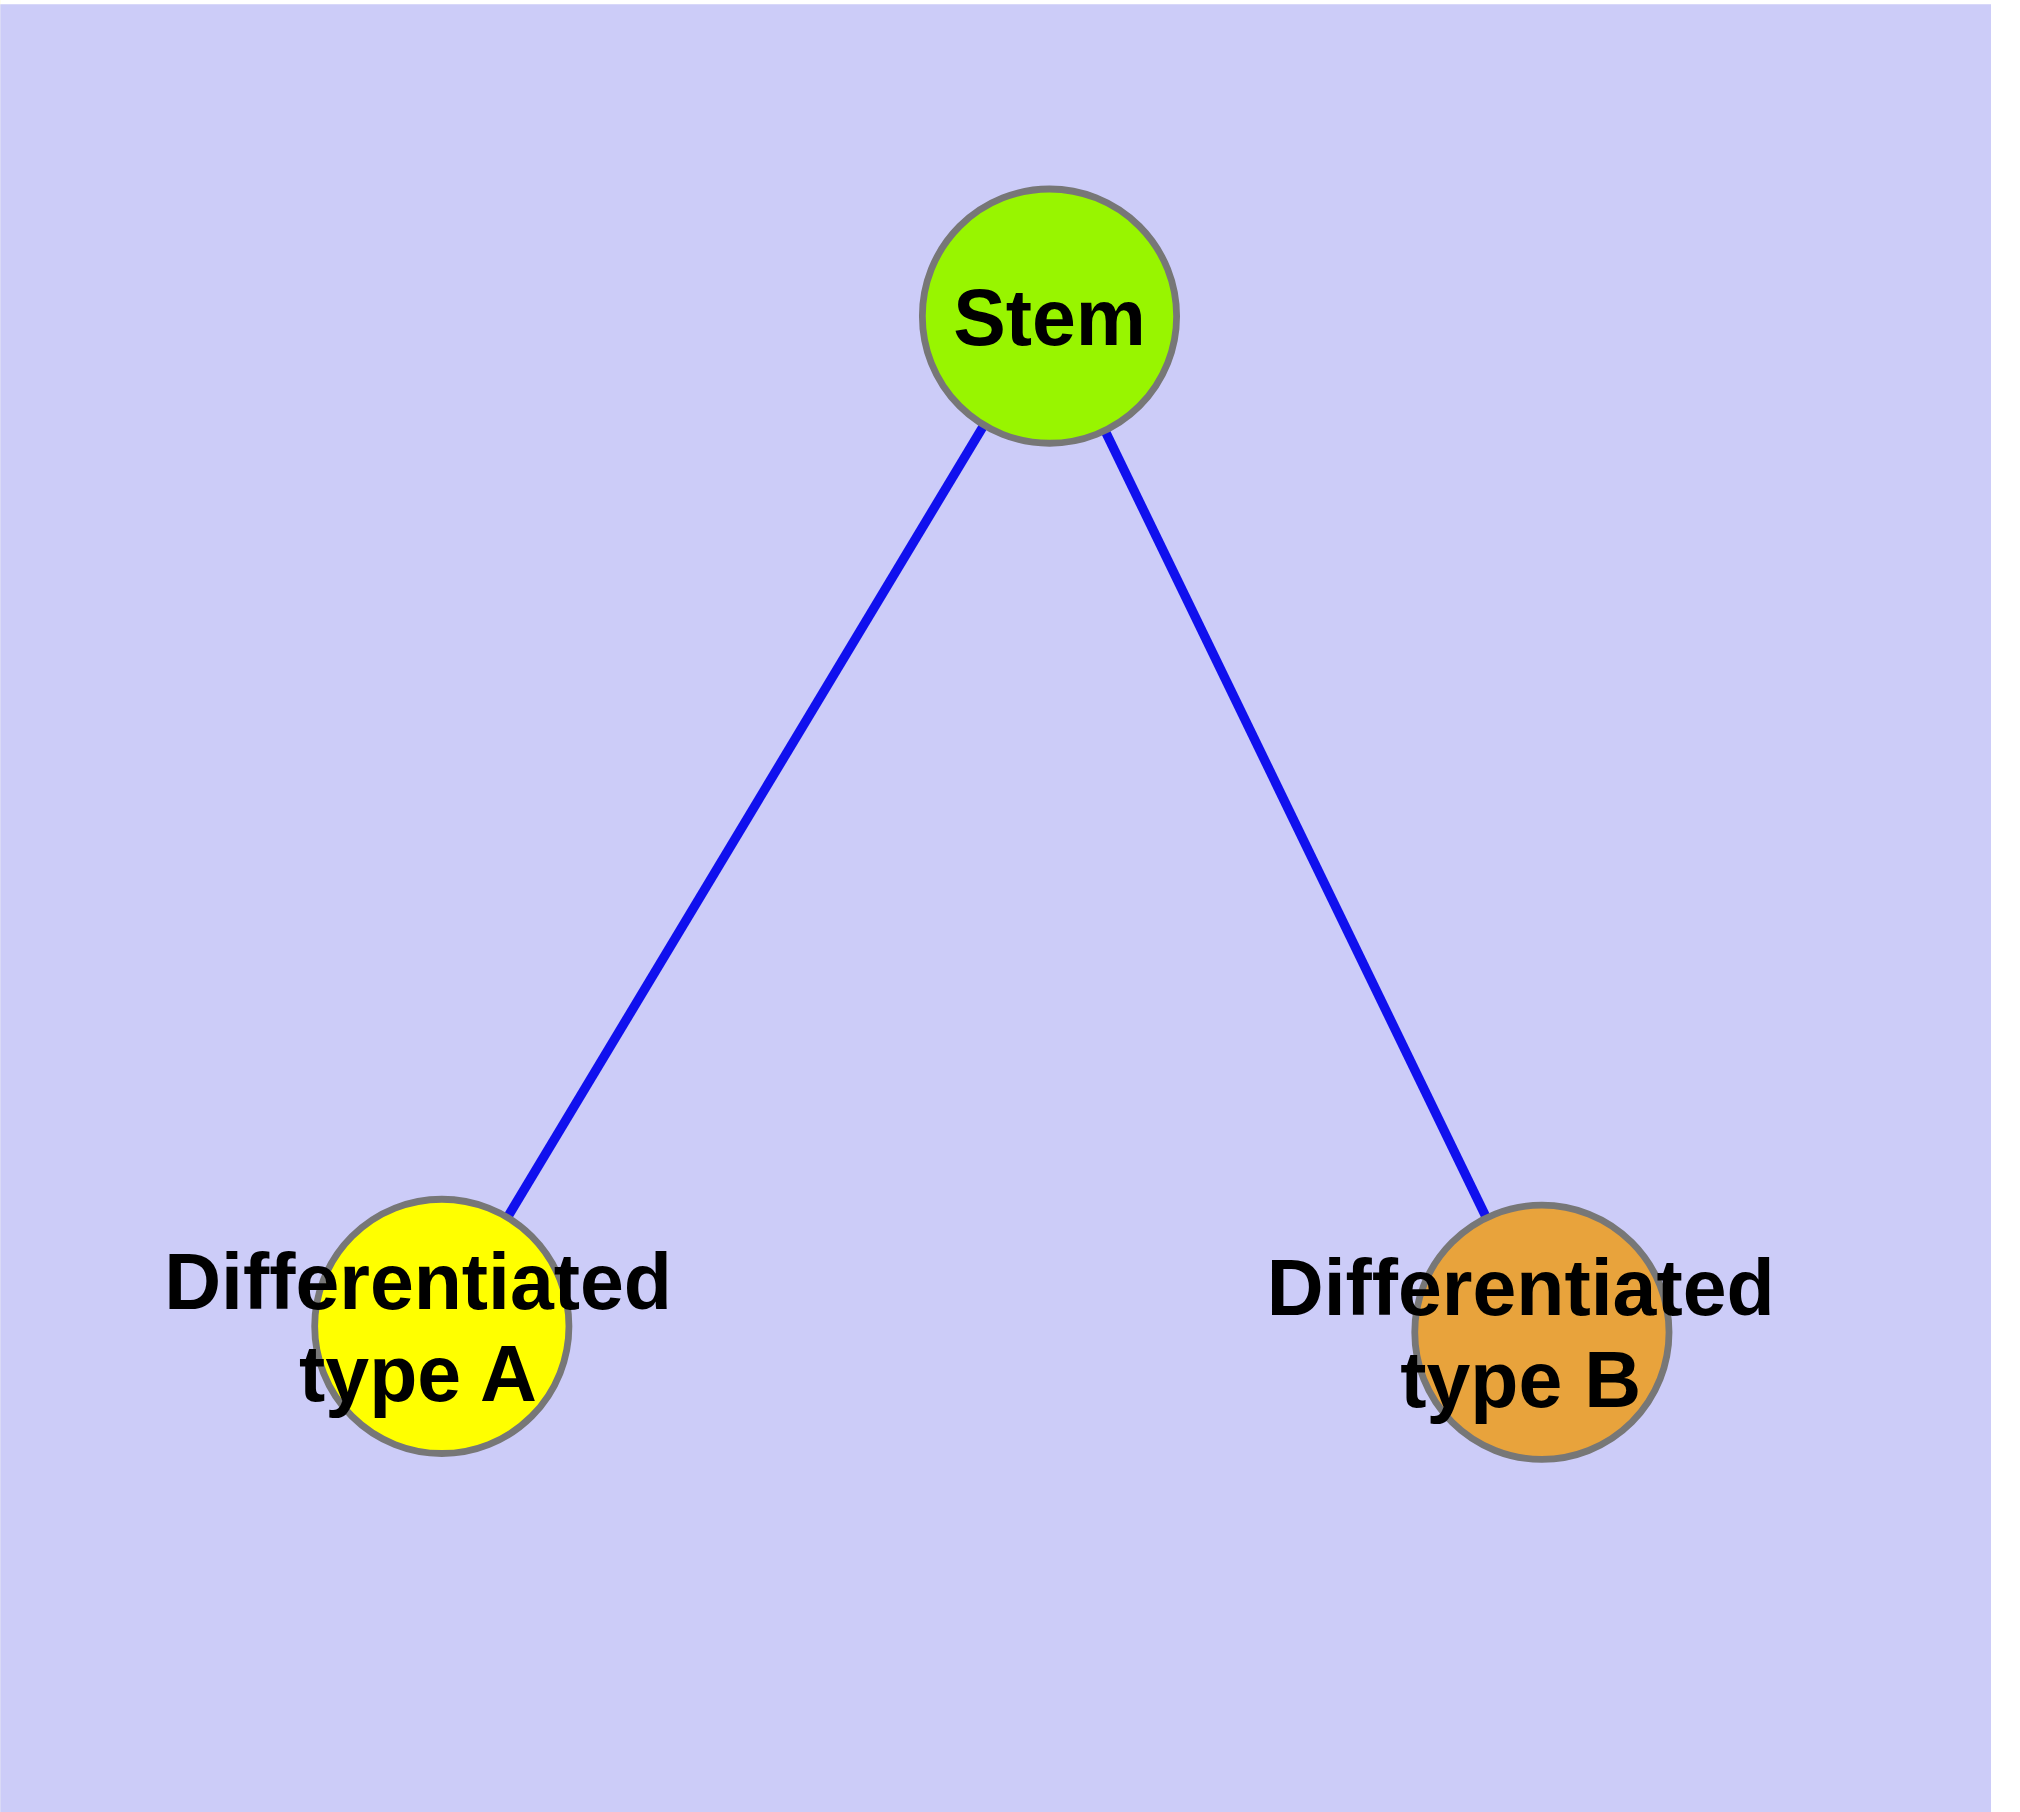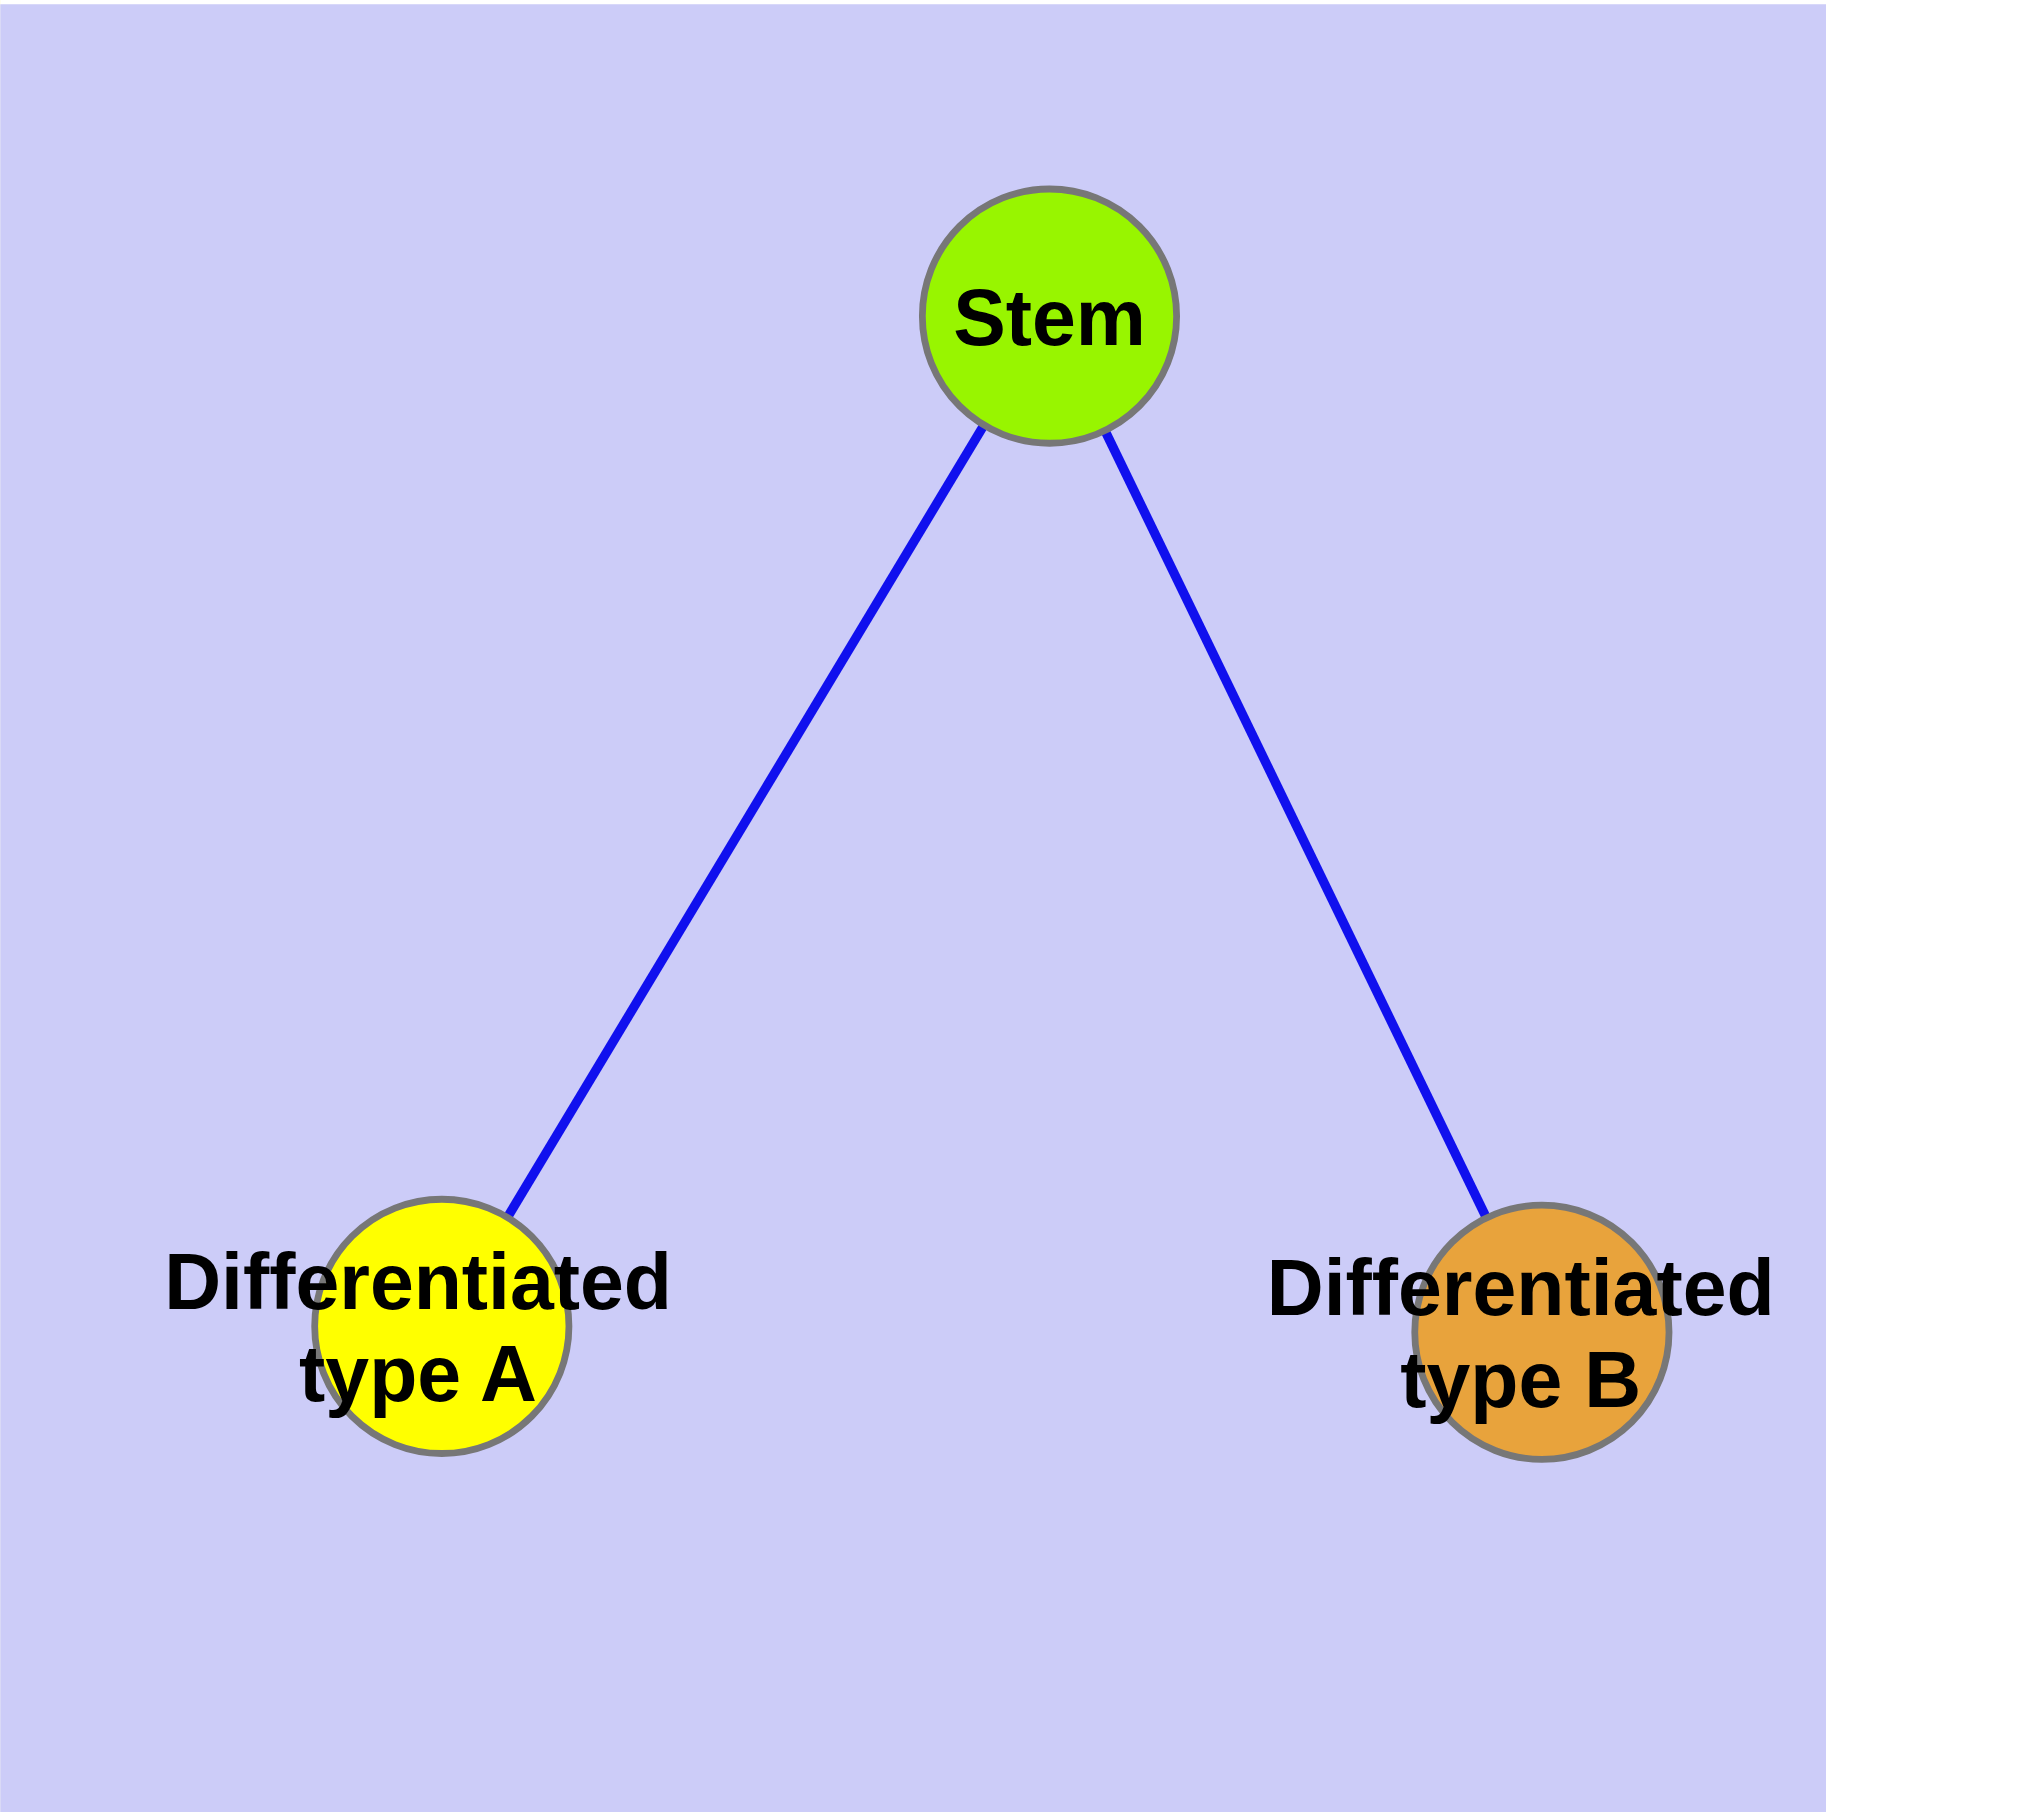--- a/index.html
+++ b/index.html
@@ -2,21 +2,21 @@
 <html style="font-size:13.6px"><head>
 <meta charset="utf-8">
 <style>
   html, body {
     margin: 0;
     padding: 0;
     background: #FFFFFF;
   }
   #diagram-canvas {
     position: relative;
-    width: 1826px;
+    width: 1991px;
     height: 1812px;
     overflow: hidden;
     background: #fef9c3;
   }
   #graph-svg {
     display: block;
   }
   #graph-svg text {
     font-family: "Liberation Sans", "DejaVu Sans", sans-serif;
     font-weight: bold;

